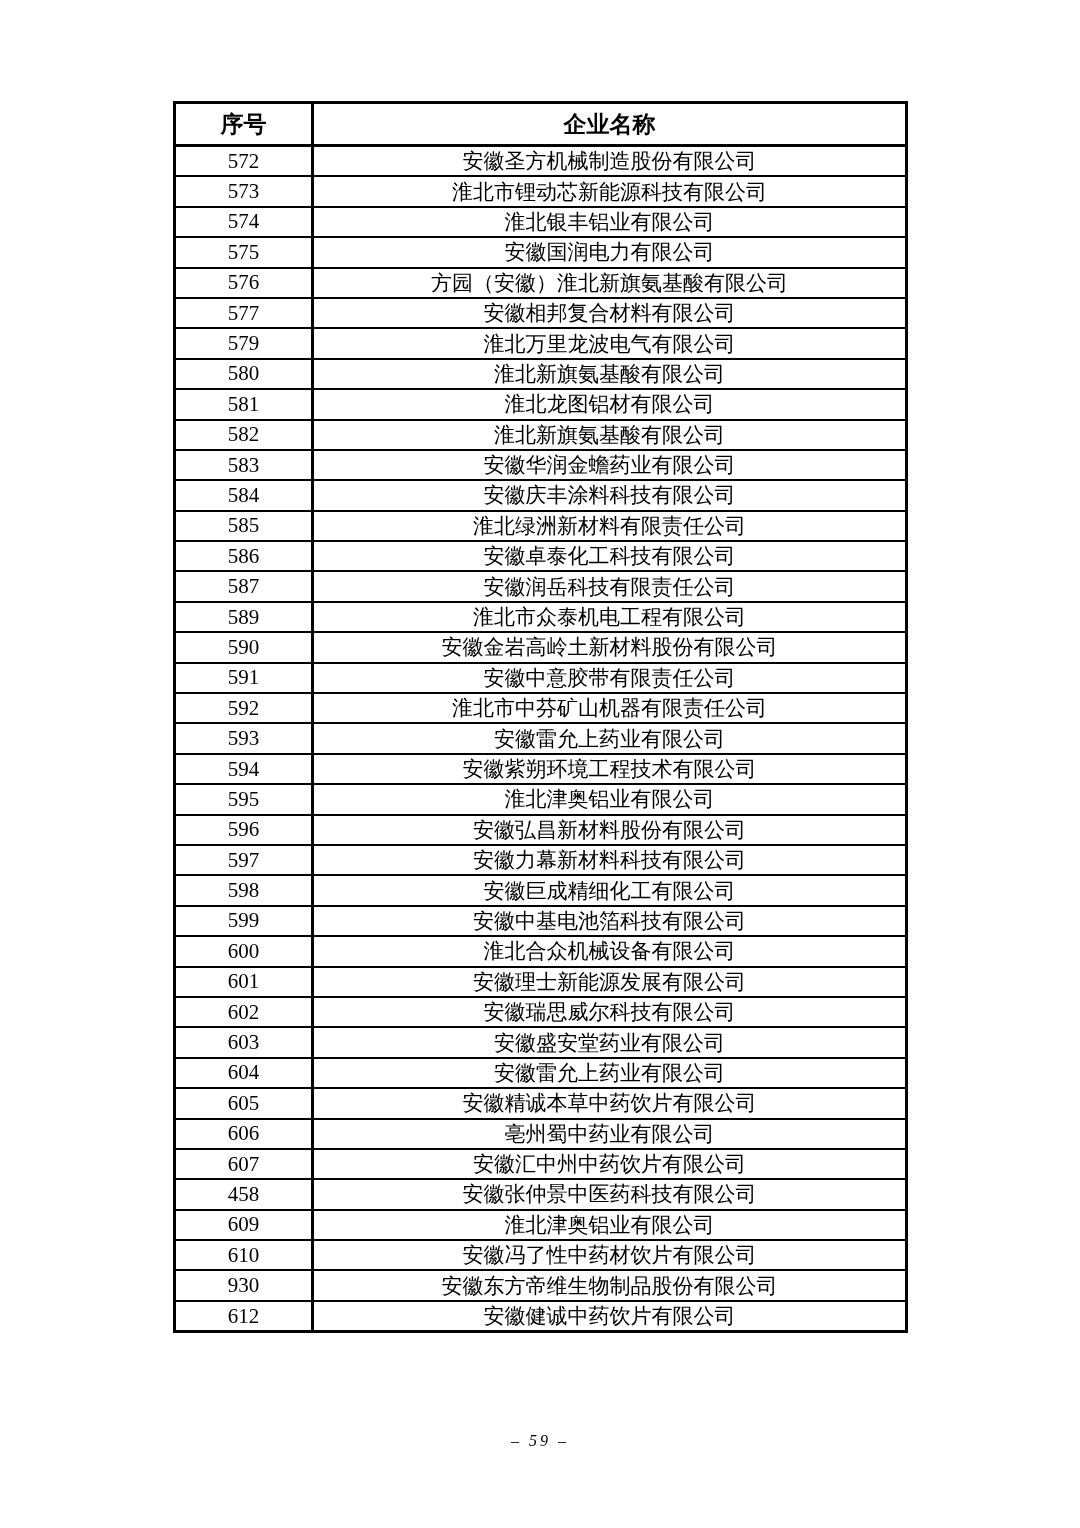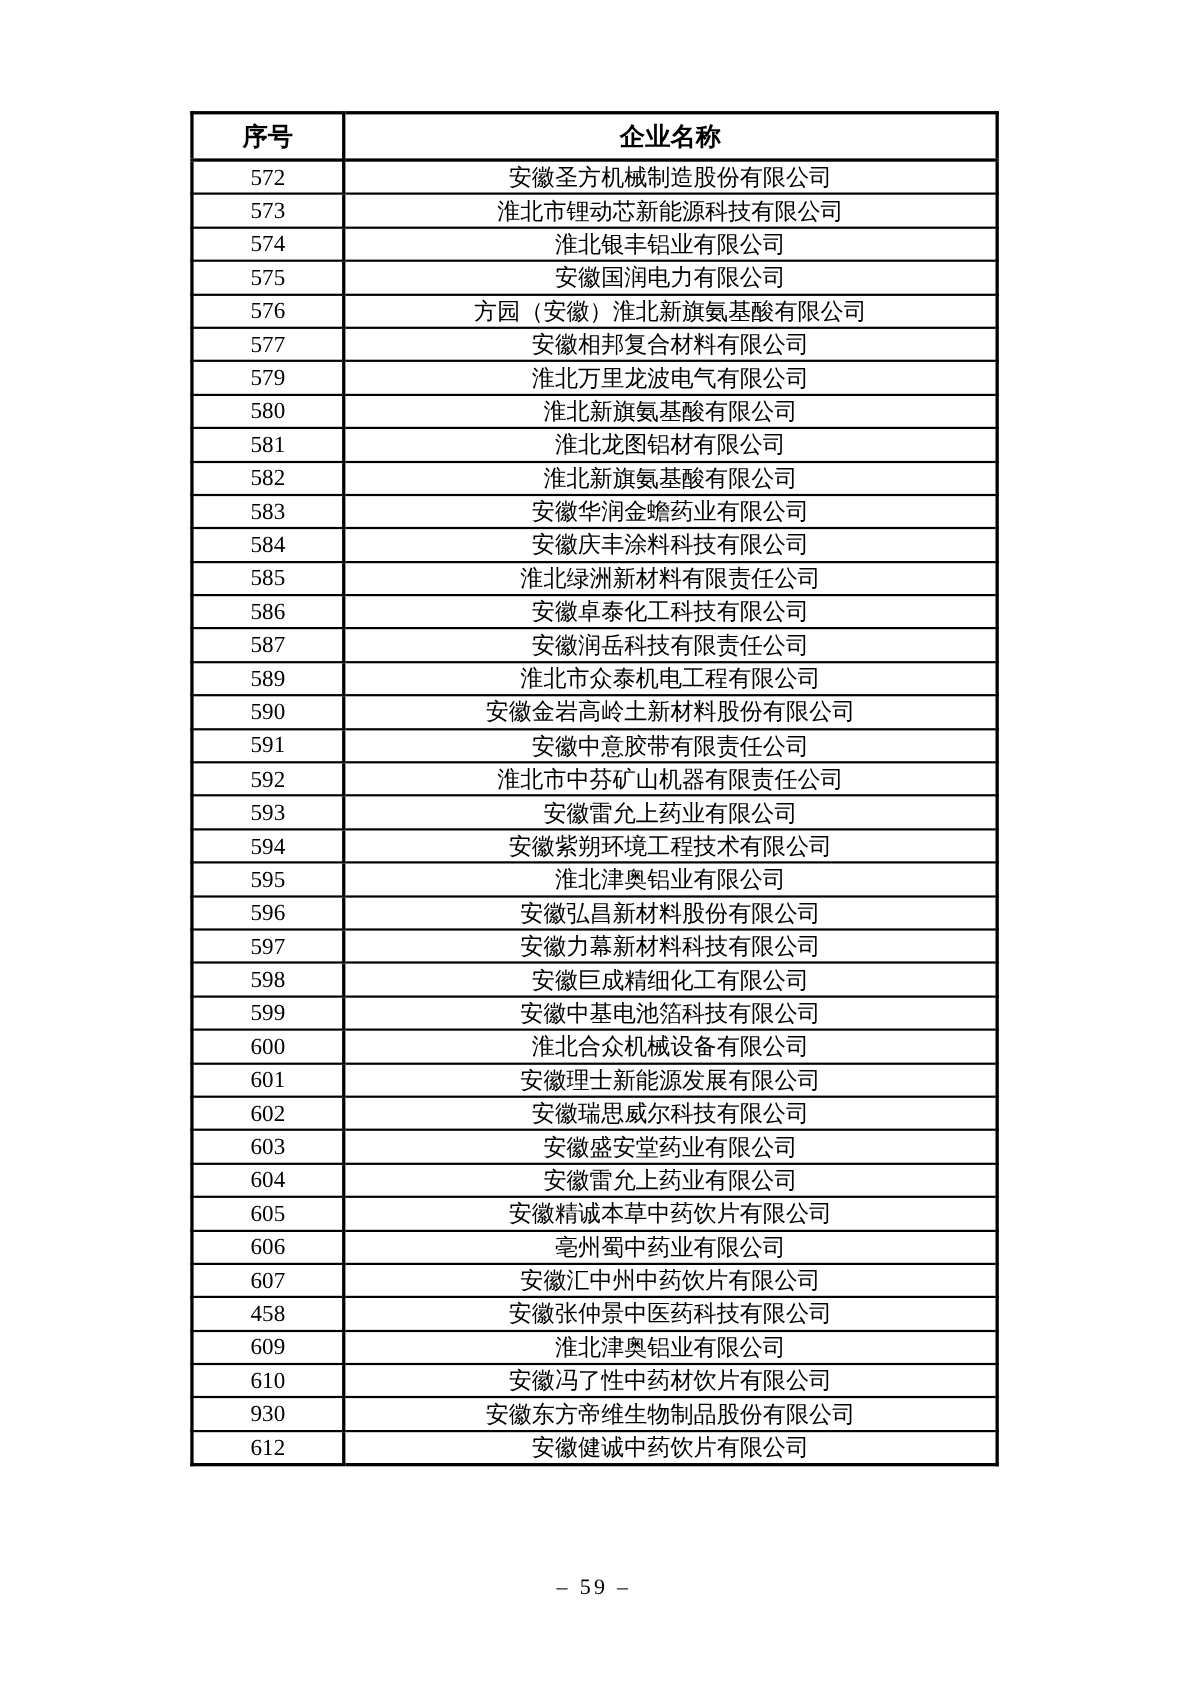--- a/index.html
+++ b/index.html
@@ -49,23 +49,24 @@
     height: 28.4px;
     font-size: 21px;
     font-weight: normal;
   }
   .footer {
     position: absolute;
     left: 0;
     top: 1432px;
     width: 100%;
     text-align: center;
-    font-size: 20px;
+    font-size: 16px;
     letter-spacing: 3px;
     color: #000000;
+    font-style: italic;
   }
 </style>
 </head>
 <body>
 
 <div class="page">
   <table class="company-table">
     <colgroup>
       <col class="c-index">
       <col class="c-name">

